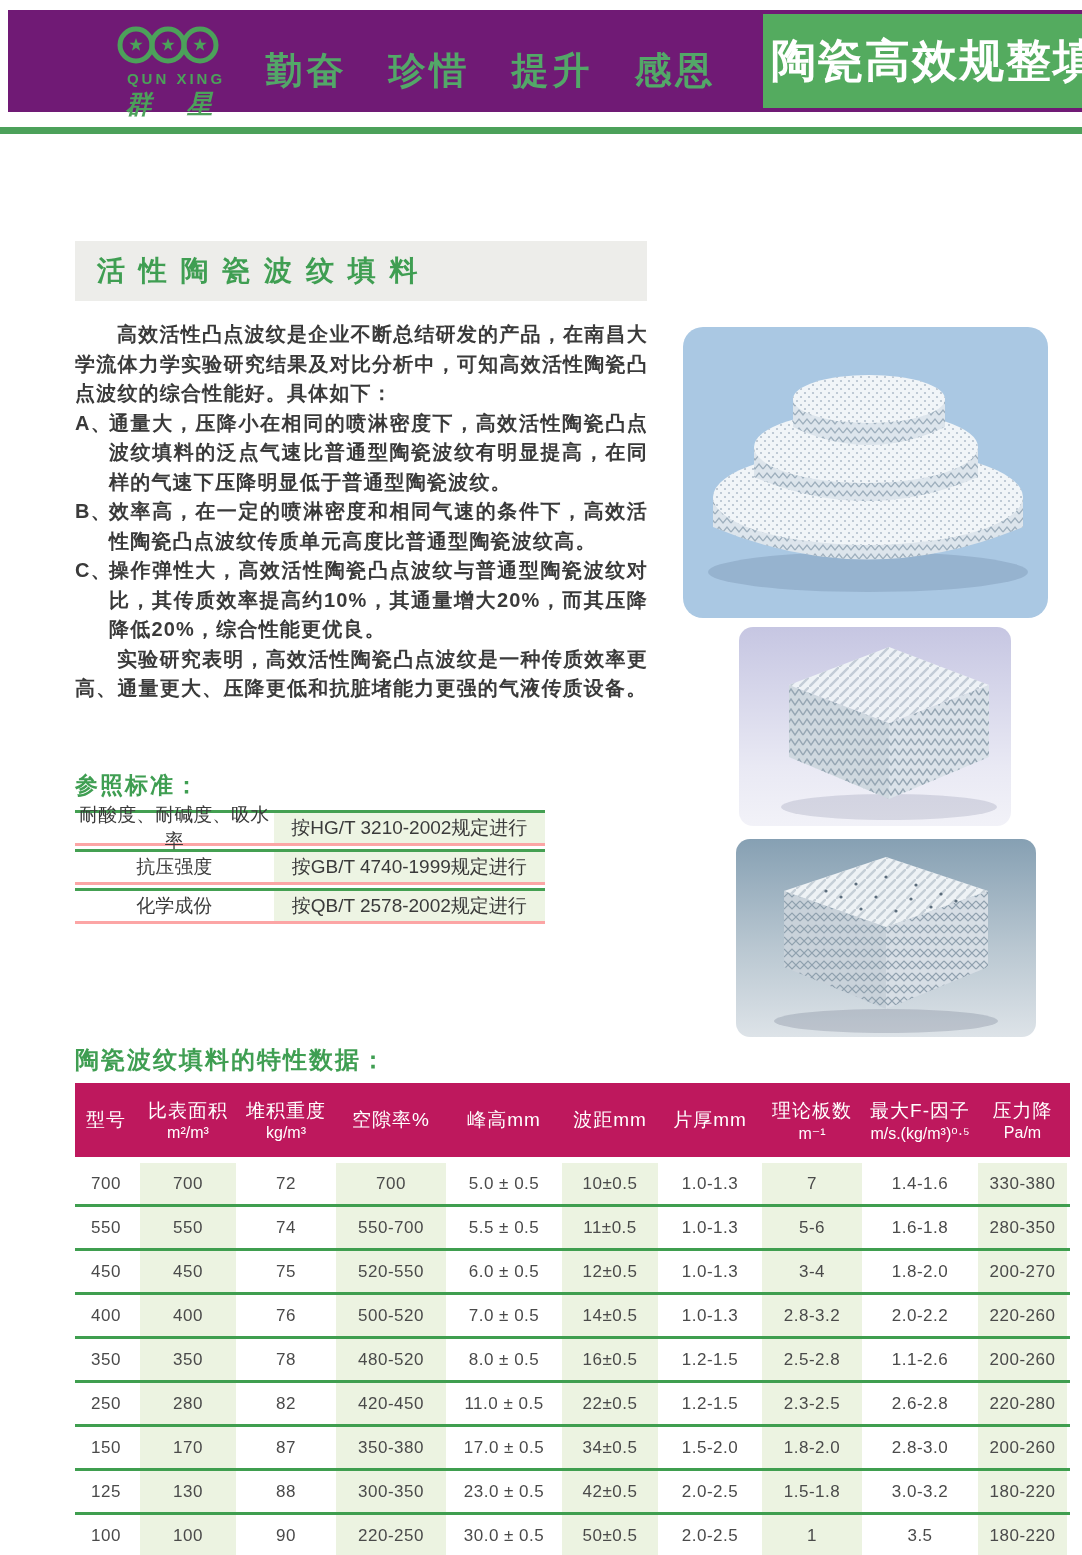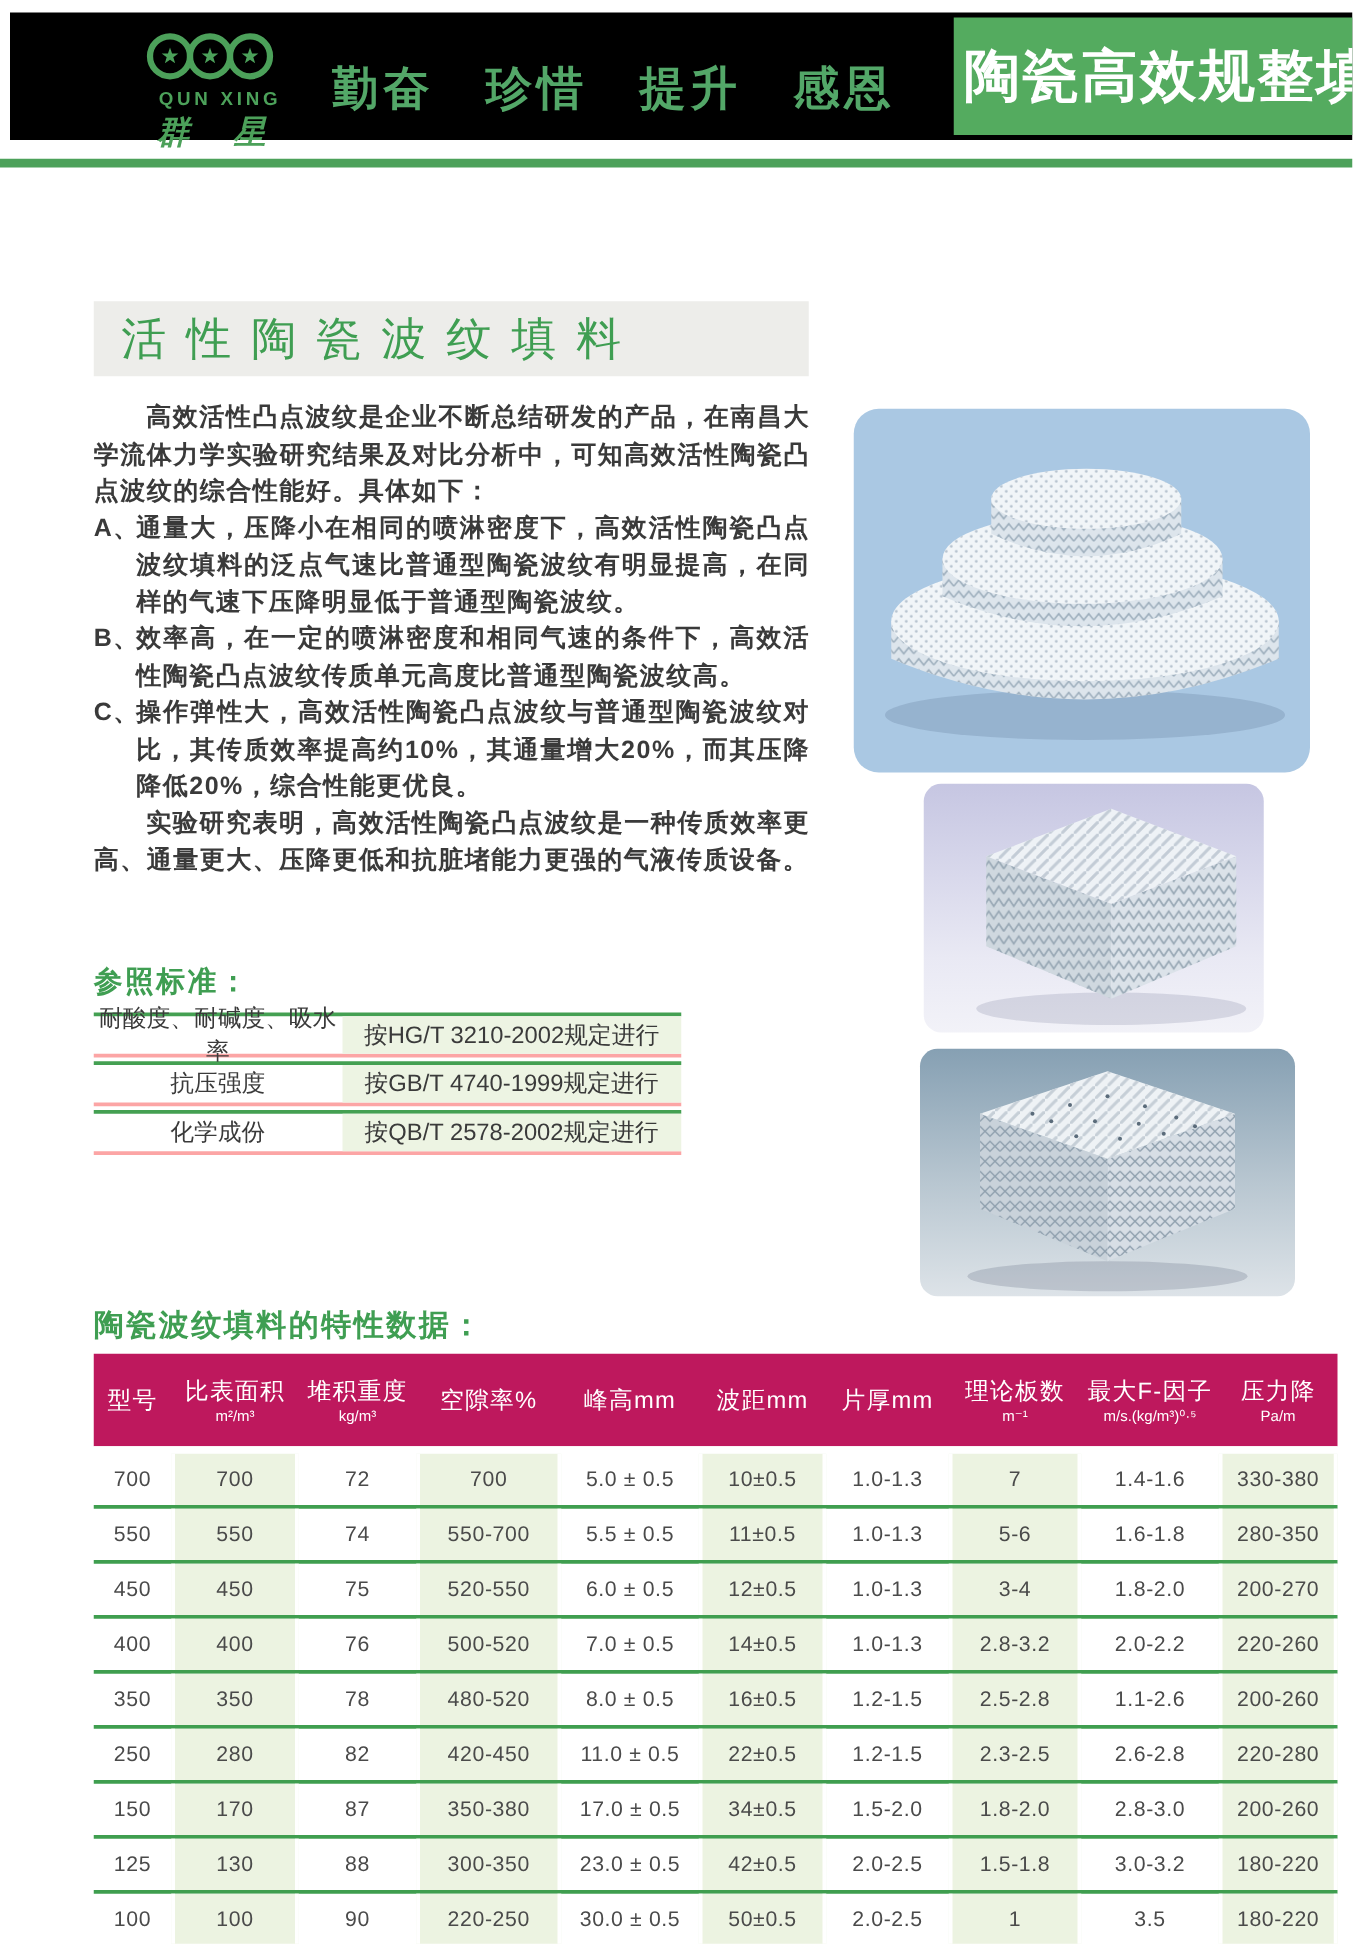--- a/index.html
+++ b/index.html
@@ -4,34 +4,34 @@
 <style>
   html,body{margin:0;padding:0;}
   body{
     width:1082px;height:1555px;position:relative;overflow:hidden;
     background:#ffffff;
     font-family:"Liberation Sans","DejaVu Sans",sans-serif;
   }
   .abs{position:absolute;}
 
   
-  .header-band{left:8px;top:10px;right:0;height:102px;background:#000000;}
+  .header-band{left:8px;top:10px;right:0;height:102px;background:#701a75;}
   .logo{left:78px;top:14px;width:180px;text-align:center;color:#4ca15a;}
   .logo-en{font-size:15px;font-weight:bold;letter-spacing:3px;color:#4ca15a;margin-top:-2px;}
   .logo-cn{font-size:26px;font-weight:bold;font-style:italic;letter-spacing:14px;color:#4ca15a;margin-top:0px;}
   .slogan{left:248px;top:36px;width:470px;text-align:center;font-size:37px;font-weight:bold;
     color:#53a768;letter-spacing:4px;white-space:nowrap;}
   .banner{left:763px;top:14px;right:0;height:94px;background:#54ab5f;overflow:hidden;}
   .banner-text{color:#ffffff;font-size:45px;font-weight:bold;line-height:94px;white-space:nowrap;
     padding-left:8px;letter-spacing:2px;}
   .green-rule{left:0;top:127px;right:0;height:7px;background:#4ca15a;}
 
   
   .title-bar{left:75px;top:241px;width:572px;height:60px;background:#ededea;}
-  .title-text{font-size:36px;font-weight:normal;color:#3f9e52;letter-spacing:3px;line-height:60px;padding-left:22px;white-space:nowrap;}
+  .title-text{font-size:28px;font-weight:bold;color:#3f9e52;letter-spacing:3px;line-height:60px;padding-left:22px;white-space:nowrap;}
 
   .body-copy{left:75px;top:320px;width:573px;font-size:20px;line-height:29.5px;color:#3a3a3a;
     text-align:justify;letter-spacing:1.2px;font-weight:bold;}
   .body-copy p{margin:0;}
   .p-indent{text-indent:42px;}
   .point{position:relative;padding-left:34px;}
   .point .lbl{position:absolute;left:0;top:0;}
 
   .std-heading{left:75px;top:770px;font-size:23px;font-weight:bold;color:#3f9e52;letter-spacing:2px;}
   .std-table{left:75px;top:810px;width:470px;}
@@ -46,21 +46,21 @@
   .photo2{left:739px;top:627px;width:272px;height:199px;border-radius:14px;background:linear-gradient(180deg,#c6c6e2 0%,#e9e9f4 70%,#f2f2f8 100%);}
   .photo3{left:736px;top:839px;width:300px;height:198px;border-radius:14px;background:linear-gradient(180deg,#86a0b3 0%,#b9c7d1 55%,#dde3e8 100%);}
 
   
   .spec-heading{left:75px;top:1044px;font-size:24px;font-weight:bold;color:#3f9e52;letter-spacing:2px;}
   .spec-table{left:75px;top:1083px;width:995px;}
   .spec-grid{display:grid;grid-template-columns:62px 102px 94px 116px 110px 102px 98px 106px 110px 95px;}
   .spec-head{background:#be185d;height:74px;}
   .hc{display:flex;flex-direction:column;align-items:center;justify-content:center;color:#ffffff;text-align:center;}
   .hc .h1{font-size:19px;font-weight:500;letter-spacing:1px;}
-  .hc .h2{font-size:12px;}
+  .hc .h2{font-size:16px;}
   .spec-gap{height:6px;background:#ffffff;}
   .spec-row{height:41px;border-bottom:3px solid #3f9e4f;}
   .sc{display:flex;align-items:center;justify-content:center;font-size:17px;color:#4a4a4a;letter-spacing:0.5px;box-sizing:border-box;}
   .spec-row .sc:nth-child(even){background:#ecf3e1;border-left:3px solid #fff;border-right:3px solid #fff;}
 </style>
 </head>
 <body>
 
 <div class="abs header-band">
   <div class="abs logo">

